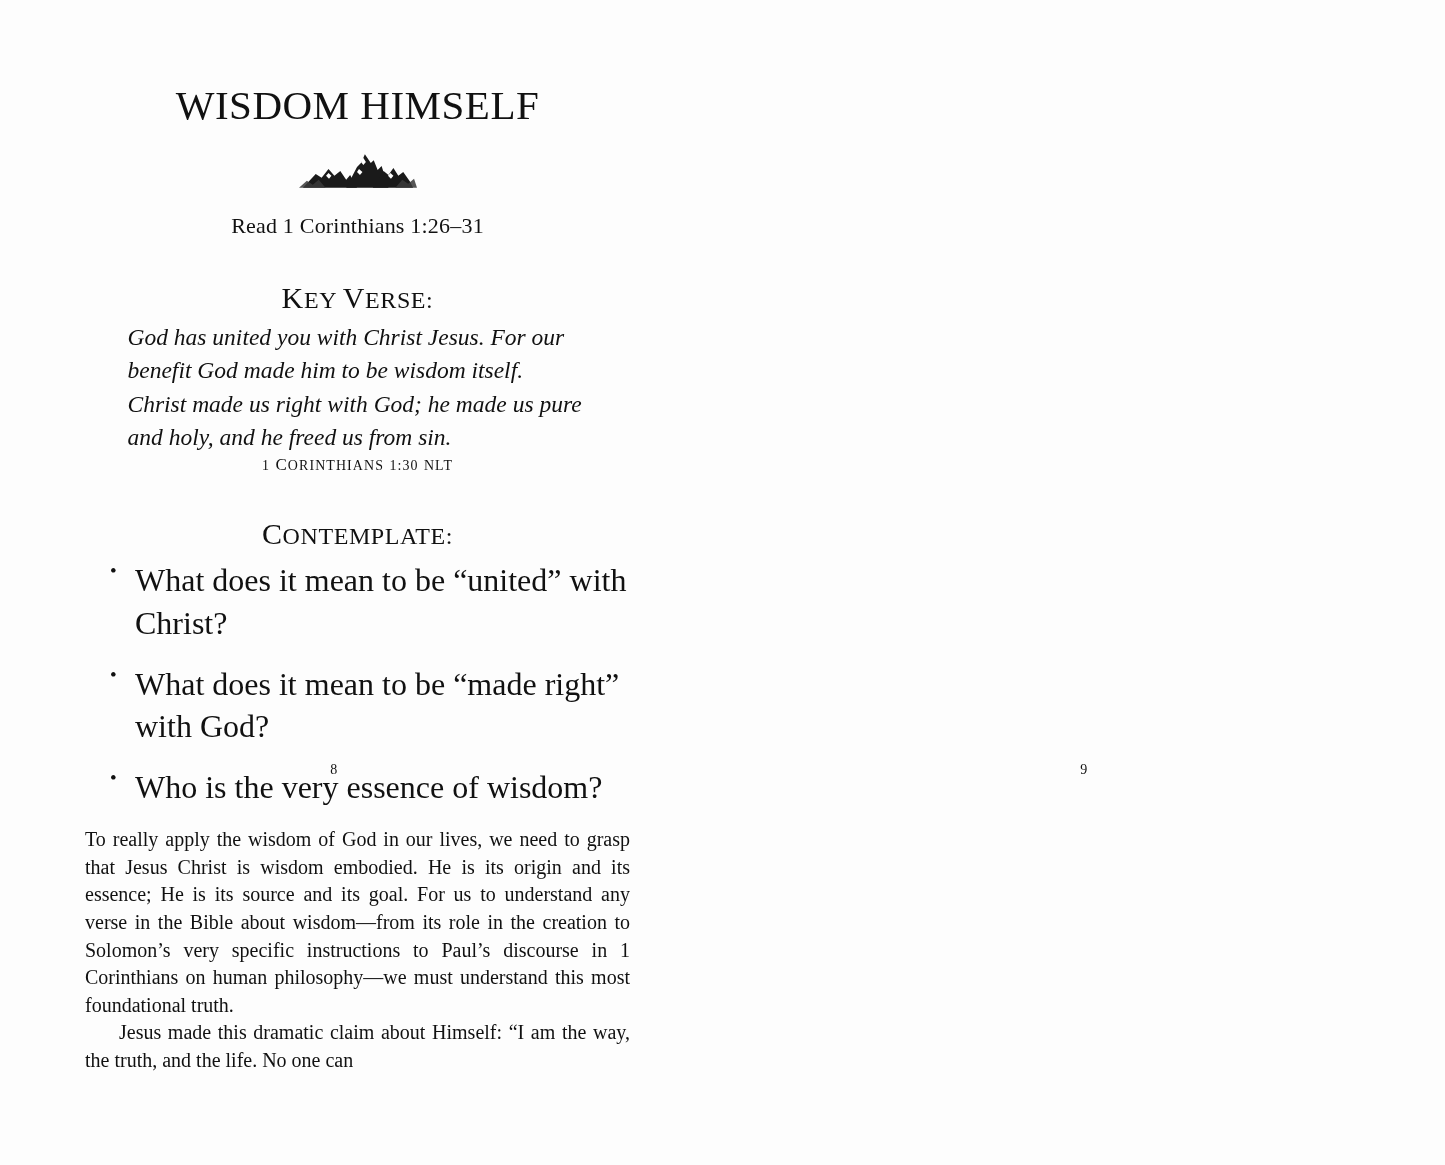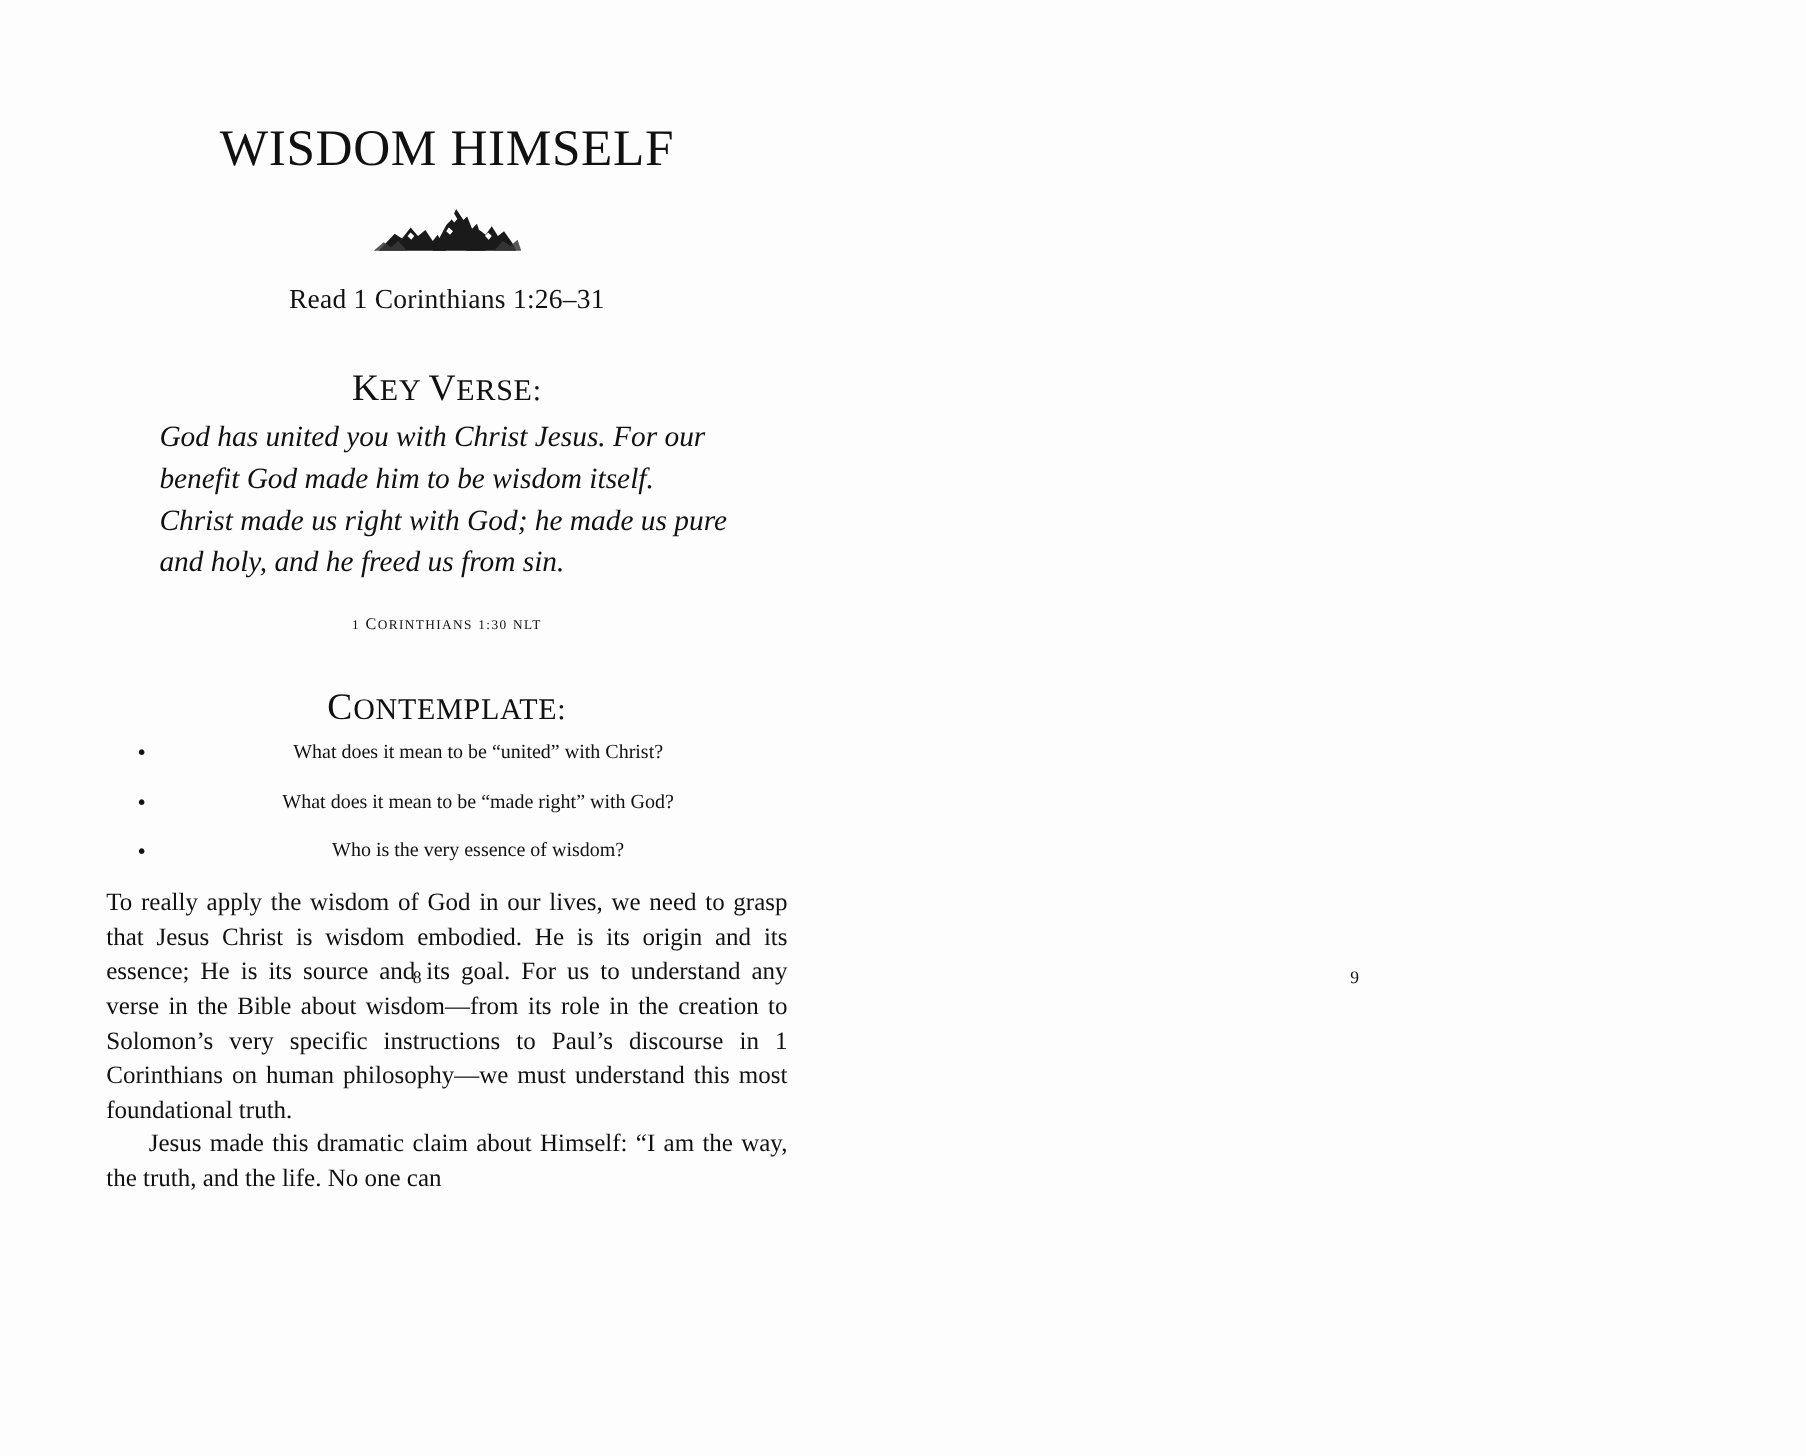--- a/index.html
+++ b/index.html
@@ -17,21 +17,21 @@
 
   .spread {
     position: relative;
     width: 1445px;
     height: 1165px;
     background: #fdfdfd;
   }
 
   .page {
     position: absolute;
-    top: 13px;
+    top: 0;
     height: 826px;
   }
   .page-left  { left: 0;   width: 722px; }
   .page-right { left: 723px; width: 722px; }
 
   .col {
     position: absolute;
     top: 70px;
   }
   .page-left .col  { left: 85px;  width: 545px; }
@@ -75,41 +75,40 @@
   
   .verse {
     font-style: italic;
     font-size: 23.5px;
     line-height: 1.42;
     margin: 2px auto 0 auto;
     width: 460px;
   }
   .verse-ref {
     text-align: center;
-    font-size: 13px;
-    margin-top: 24px;
+    font-size: 17px;
+    margin-top: 1px;
     letter-spacing: 1.1px;
     white-space: nowrap;
   }
   .verse-ref .big { font-size: 1.0em; }
   .verse-ref .sm  { font-size: 0.82em; }
 
   
   ul.contemplate {
     list-style: none;
     margin: 8px 0 0 0;
     padding: 0;
   }
   ul.contemplate li {
     position: relative;
-    font-size: 16px;
+    font-size: 32px;
     line-height: 1.33;
     padding-left: 50px;
     margin-bottom: 18px;
-    text-align: center;
   }
   ul.contemplate li::before {
     content: "\2022";
     position: absolute;
     left: 25px;
     top: -1px;
     font-size: 19px;
   }
 
   

